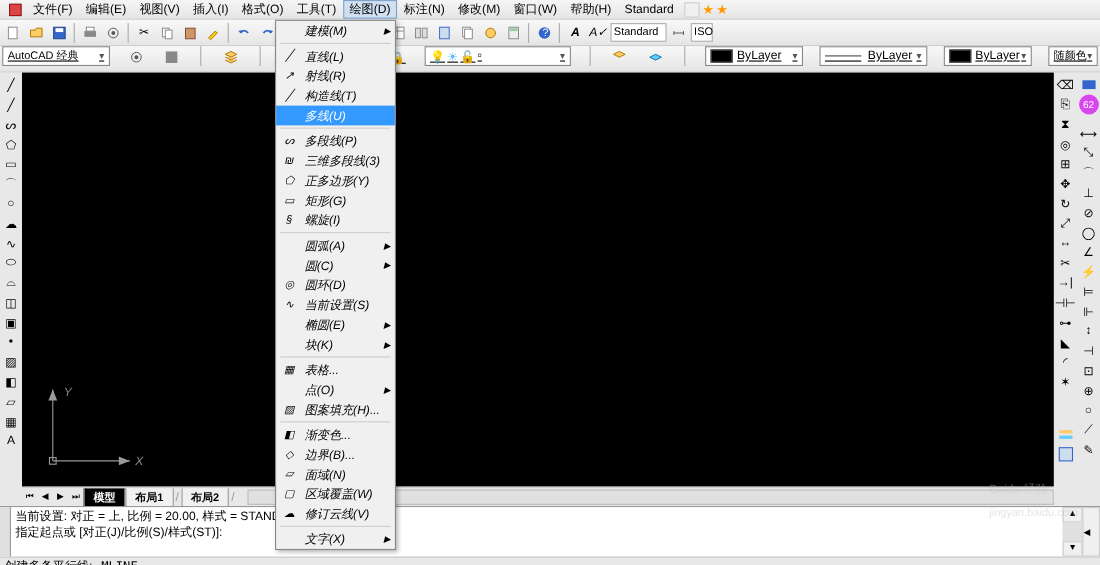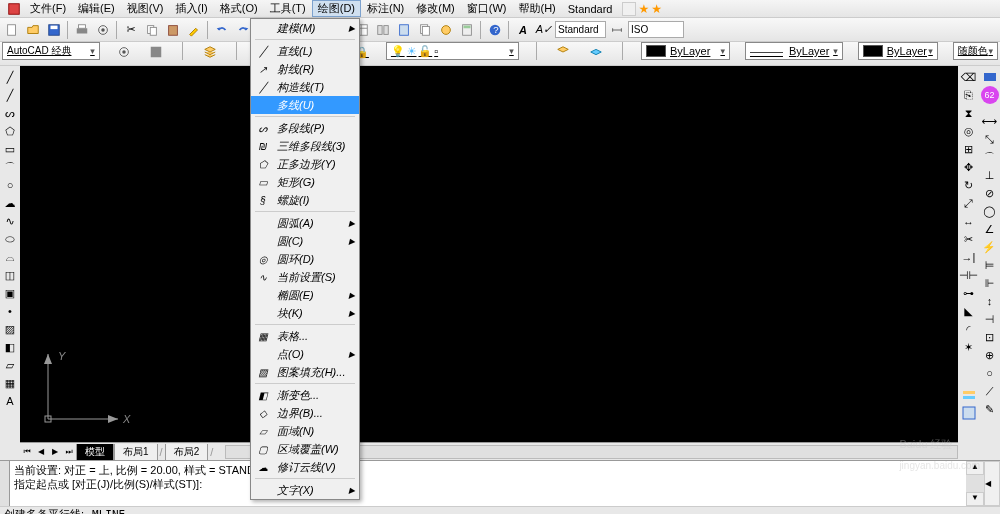--- a/index.html
+++ b/index.html
@@ -28,21 +28,21 @@
     .left-toolbar { width: 20px; background: #e8e8e8; display: flex; flex-direction: column; gap: 0; padding: 2px 0; }
     .lt-btn { width: 18px; height: 18px; display: flex; align-items: center; justify-content: center; cursor: pointer; margin: 0 auto; }
     
     .canvas-wrap { flex: 1; display: flex; flex-direction: column; }
     .canvas { flex: 1; background: #000; position: relative; }
     .ucs { position: absolute; bottom: 8px; left: 8px; }
     .ucs-label { fill: #888; font-size: 11px; font-style: italic; }
     
     .tabs-bar { height: 18px; background: #e8e8e8; display: flex; align-items: center; border-top: 1px solid #999; }
     .tabs-bar .nav-btn { width: 14px; height: 14px; font-size: 8px; display: flex; align-items: center; justify-content: center; cursor: pointer; }
-    .tab { padding: 1px 8px; border: 1px solid #999; border-bottom: none; border-top: none; font-size: 10px; cursor: pointer; background: #f0f0f0; }
+    .tab { padding: 1px 8px; border: 1px solid #999; border-bottom: none; border-top: none; font-size: 10px; cursor: pointer; background: #f0f0f0; font-weight: bold; }
     .tab.active { background: #000; color: #fff; }
     .tab-slash { color: #999; padding: 0 2px; }
     .scroll-track { flex: 1; height: 14px; background: #e0e0e0; margin-left: 10px; border: 1px solid #bbb; }
     
     .right-toolbar { width: 42px; background: #e8e8e8; display: flex; }
     .rt-col { width: 21px; display: flex; flex-direction: column; gap: 0; padding: 2px 0; align-items: center; }
     .rt-btn { width: 18px; height: 18px; display: flex; align-items: center; justify-content: center; cursor: pointer; }
     .rt-green { width: 18px; height: 18px; background: #d946ef; border-radius: 50%; color: #fff; font-size: 9px; }
     
     .command-area { height: 46px; background: #fff; display: flex; border-top: 1px solid #999; }
@@ -224,21 +224,21 @@
     </span>
   <span class="tb-sep"></span>
   <span class="tb-btn" style="font-style:italic;font-weight:bold">A</span>
   <span class="tb-btn" style="font-style:italic">A✓</span>
   <span class="tb-label" style="width:51px">Standard</span>
   <span class="tb-btn">
       <svg class="ico-svg" viewBox="0 0 16 16">
         <path d="M3 8h10 M3 6v4 M13 6v4" stroke="#555"></path>
       </svg>
     </span>
-  <span class="tb-label" style="width:56px">ISO</span>
+  <span class="tb-label" style="width:20px">ISO</span>
 </div>
 
 <div class="toolbar2">
   <div class="dropdown" style="width:110px">AutoCAD 经典</div>
   <span class="tb-btn">
       <svg class="ico-svg" viewBox="0 0 16 16">
         <circle cx="8" cy="8" r="5" fill="none" stroke="#555"></circle>
         <circle cx="8" cy="8" r="2" fill="#555"></circle>
       </svg>
     </span>

